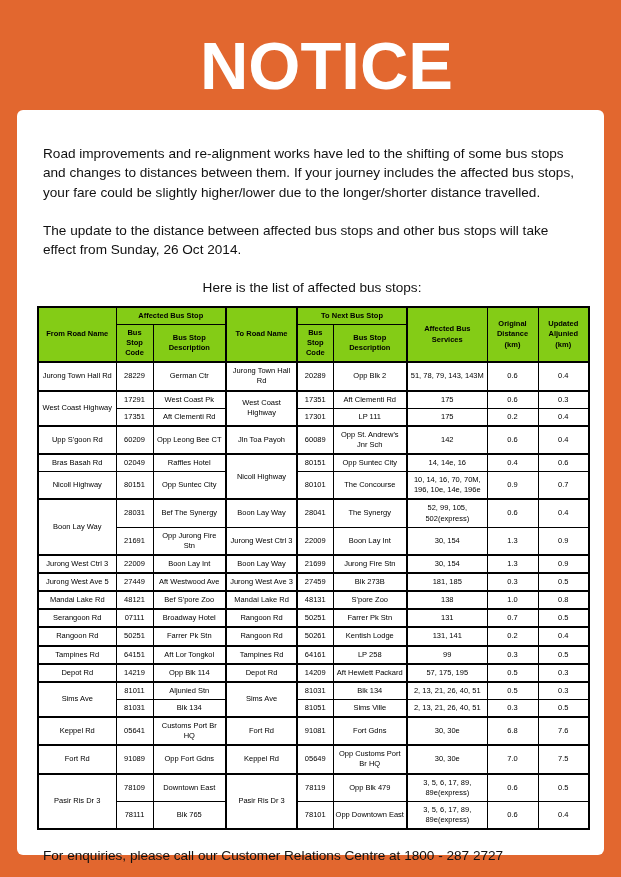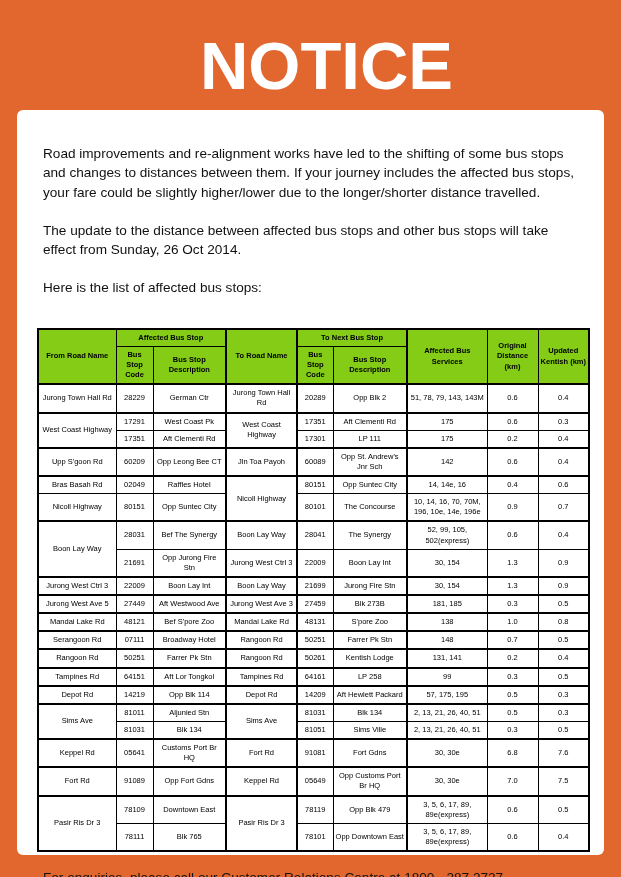--- a/index.html
+++ b/index.html
@@ -73,21 +73,21 @@
 </style>
 </head>
 <body>
 
 <h1 class="notice-title">NOTICE</h1>
 
 <div class="sheet">
   <div class="intro">
     <p>Road improvements and re-alignment works have led to the shifting of some bus stops and changes to distances between them.  If your journey includes the affected bus stops, your fare could be slightly higher/lower due to the longer/shorter distance travelled.</p>
     <p>The update to the distance between affected bus stops and other bus stops will take effect from Sunday, 26 Oct 2014.</p>
-    <p style="margin-bottom:30px;">Here is the list of affected bus stops:</p>
+    <p style="margin-bottom:8px;text-align:center;">Here is the list of affected bus stops:</p>
   </div>
 
   <table class="stops">
     <colgroup>
       <col style="width:78px">
         <col style="width:37px">
         <col style="width:73px">
       <col style="width:71px">
         <col style="width:36px">
         <col style="width:74px">
@@ -96,21 +96,21 @@
         <col style="width:51px">
     </colgroup>
     <thead>
       <tr>
         <th rowspan="2" class="valign-b">From Road Name</th>
         <th colspan="2">Affected Bus Stop</th>
         <th rowspan="2" class="valign-b bl2 br2">To Road Name</th>
         <th colspan="2">To Next Bus Stop</th>
         <th rowspan="2" class="valign-b bl2">Affected Bus Services</th>
         <th rowspan="2">Original Distance (km)</th>
-        <th rowspan="2">Updated Kentish (km)</th>
+        <th rowspan="2">Updated Aljunied (km)</th>
       </tr>
       <tr>
         <th>Bus Stop Code</th>
         <th>Bus Stop Description</th>
         <th>Bus Stop Code</th>
         <th>Bus Stop Description</th>
       </tr>
     </thead>
     <tbody id="stops-body">
         <tr class="gstart">
@@ -230,21 +230,21 @@
           <td>1.0</td>
           <td>0.8</td>
         </tr>
         <tr class="gstart">
           <td>Serangoon Rd</td>
           <td>07111</td>
           <td>Broadway Hotel</td>
           <td class="bl2 br2">Rangoon Rd</td>
           <td>50251</td>
           <td>Farrer Pk Stn</td>
-          <td class="bl2">148</td>
+          <td class="bl2">131</td>
           <td>0.7</td>
           <td>0.5</td>
         </tr>
         <tr class="gstart">
           <td>Rangoon Rd</td>
           <td>50251</td>
           <td>Farrer Pk Stn</td>
           <td class="bl2 br2">Rangoon Rd</td>
           <td>50261</td>
           <td>Kentish Lodge</td>

